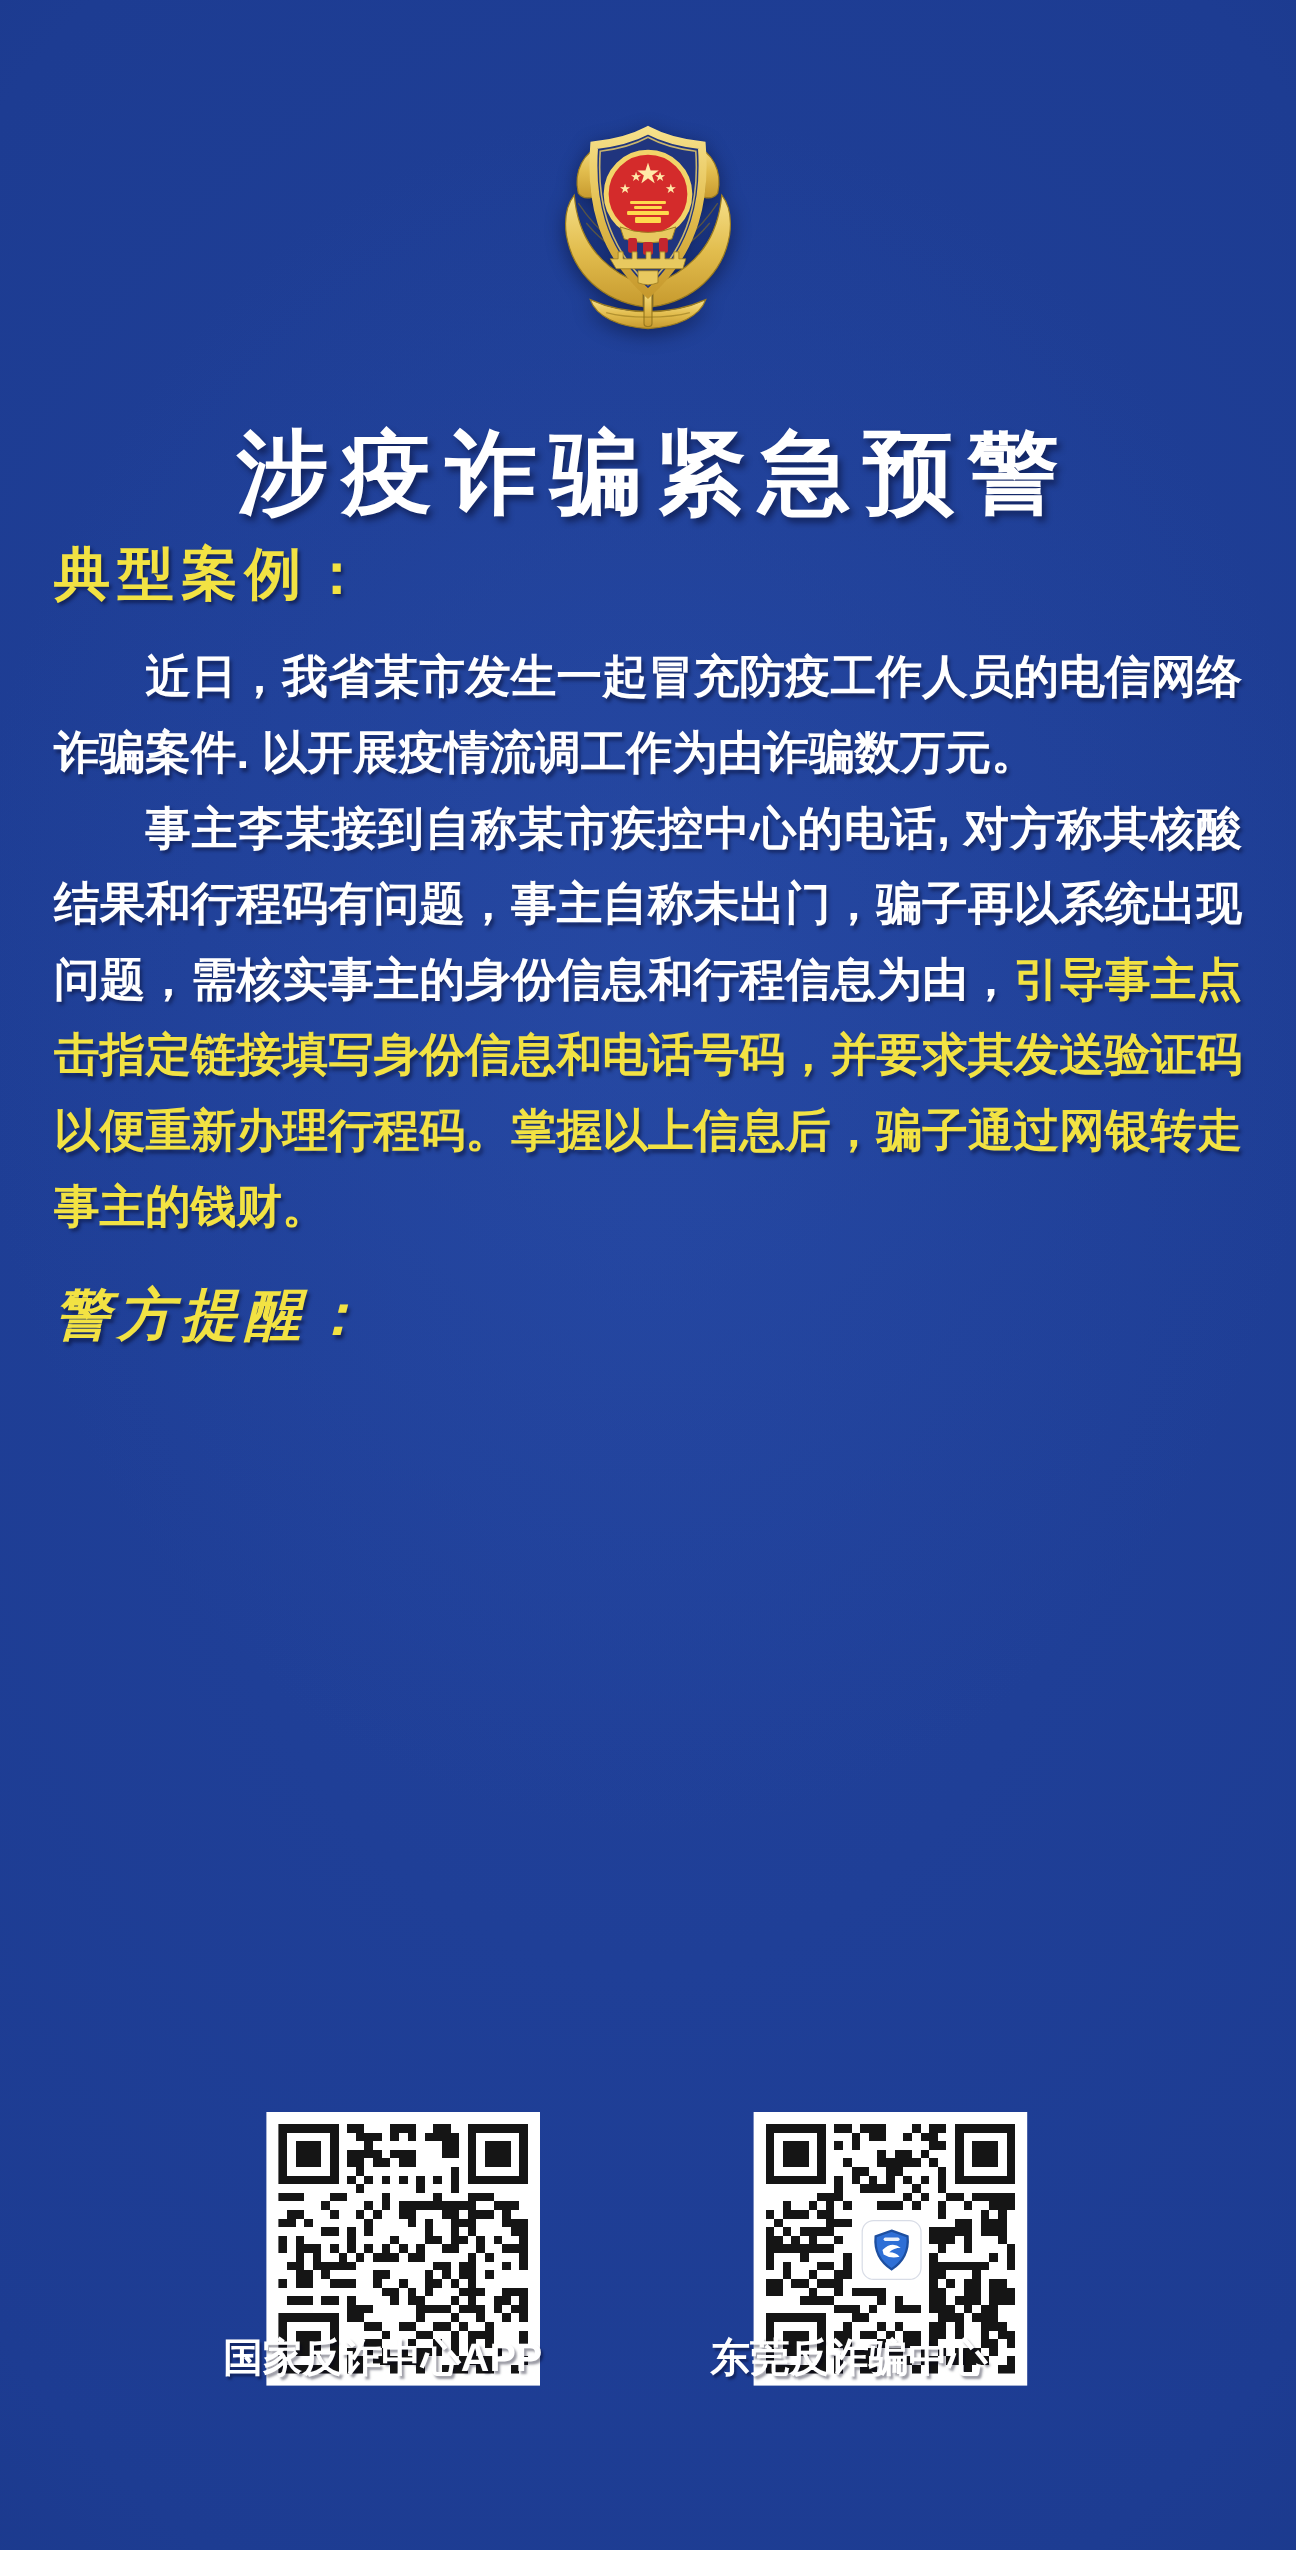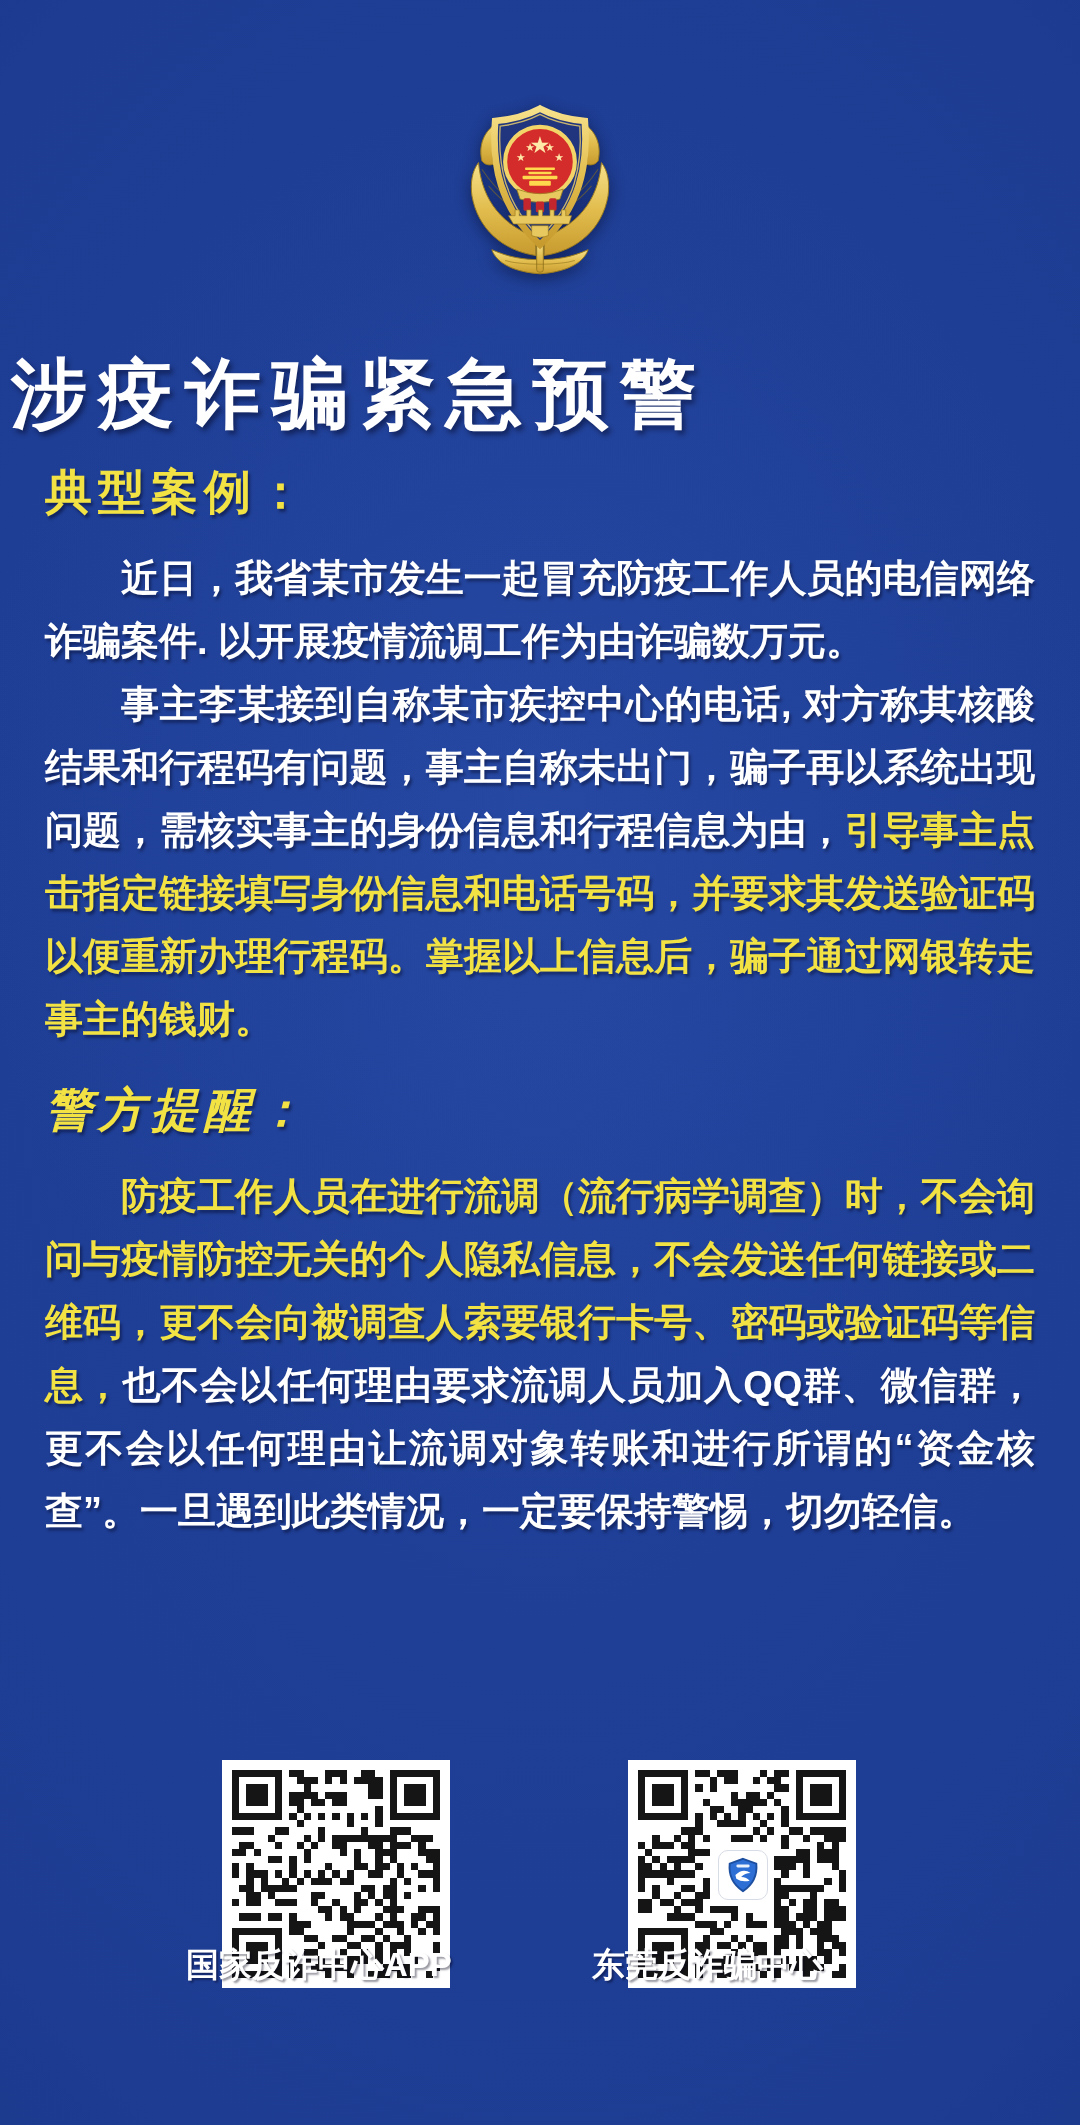--- a/index.html
+++ b/index.html
@@ -8,25 +8,25 @@
     position:relative;width:1080px;height:2125px;overflow:hidden;
     font-family:"Liberation Sans","DejaVu Sans",sans-serif;
     background:
       radial-gradient(85% 55% at 50% 38%, rgba(50,88,180,.30), rgba(0,0,0,0) 62%),
       radial-gradient(145% 112% at 50% 48%, #21429c 0%, #1d3c92 52%, #142e74 100%);
     background-color:#1d3c92;
   }
   .badge-wrap{position:absolute;top:84px;left:50%;transform:translateX(-50%);width:166px;height:192px;}
   .badge-wrap svg{display:block;width:100%;height:100%;filter:drop-shadow(0 4px 8px rgba(0,0,20,.45));}
   .title{
-    position:absolute;top:344px;left:0;width:100%;margin:0;
+    position:absolute;top:344px;left:0;width:100%;margin:0;text-align:center;
     font-size:76px;font-weight:700;letter-spacing:11px;text-indent:11px;color:#ffffff;
     text-shadow:3px 4px 5px rgba(0,0,25,.45);
   }
-  .content{position:absolute;top:463px;left:45px;width:990px;}
+  .content{position:absolute;top:450px;left:45px;width:990px;}
   .sec-heading{
     margin:0 0 26px 0;
     font-family:"Liberation Serif","DejaVu Serif",serif;
     font-size:47px;line-height:58px;font-weight:700;letter-spacing:6px;
     color:#f2e243;text-shadow:2px 3px 3px rgba(0,0,25,.45);
   }
   .reminder-heading{margin-top:30px;font-style:italic;}
   .body-text{
     margin:0;font-size:38px;line-height:63px;font-weight:700;
     color:#ffffff;text-align:justify;text-indent:76px;
@@ -126,21 +126,20 @@
   </div>
 
   <h1 class="title">涉疫诈骗紧急预警</h1>
 
   <div class="content">
     <h2 class="sec-heading">典型案例：</h2>
     <p class="body-text">近日，我省某市发生一起冒充防疫工作人员的电信网络诈骗案件. 以开展疫情流调工作为由诈骗数万元。</p>
     <p class="body-text"><span class="c-white">事主李某接到自称某市疾控中心的电话, 对方称其核酸结果和行程码有问题，事主自称未出门，骗子再以系统出现问题，需核实事主的身份信息和行程信息为由，</span><span class="c-yellow">引导事主点击指定链接填写身份信息和电话号码，并要求其发送验证码以便重新办理行程码。掌握以上信息后，骗子通过网银转走事主的钱财。</span></p>
 
     <h2 class="sec-heading reminder-heading">警方提醒：</h2>
-    <p class="body-text"><span class="c-yellow">防疫工作人员在进行流调（流行病学调查）时，不会询问与疫情防控无关的个人隐私信息，不会发送任何链接或二维码，更不会向被调查人索要银行卡号、密码或验证码等信息，</span><span class="c-white">也不会以任何理由要求流调人员加入QQ群、微信群，更不会以任何理由让流调对象转账和进行所谓的“资金核查”。一旦遇到此类情况，一定要保持警惕，切勿轻信。</span></p>
   </div>
 
 
   <div class="qr-card qr-card-1">
     <svg id="qr1" class="qr-svg" shape-rendering="crispEdges" xmlns="http://www.w3.org/2000/svg" viewBox="0 0 29 29">
         <rect x="0" y="0" width="29" height="29" fill="#ffffff"></rect>
         <path d="M8 0h1v1h-1zM9 0h1v1h-1zM13 0h1v1h-1zM14 0h1v1h-1zM15 0h1v1h-1zM18 0h1v1h-1zM19 0h1v1h-1zM9 1h1v1h-1zM10 1h1v1h-1zM11 1h1v1h-1zM13 1h1v1h-1zM15 1h1v1h-1zM17 1h1v1h-1zM18 1h1v1h-1zM19 1h1v1h-1zM20 1h1v1h-1zM10 2h1v1h-1zM19 2h1v1h-1zM20 2h1v1h-1zM8 3h1v1h-1zM9 3h1v1h-1zM10 3h1v1h-1zM11 3h1v1h-1zM13 3h1v1h-1zM14 3h1v1h-1zM15 3h1v1h-1zM19 3h1v1h-1zM20 3h1v1h-1zM8 4h1v1h-1zM9 4h1v1h-1zM11 4h1v1h-1zM12 4h1v1h-1zM14 4h1v1h-1zM15 4h1v1h-1zM9 5h1v1h-1zM20 5h1v1h-1zM8 6h1v1h-1zM10 6h1v1h-1zM12 6h1v1h-1zM14 6h1v1h-1zM16 6h1v1h-1zM18 6h1v1h-1zM20 6h1v1h-1zM9 7h1v1h-1zM16 7h1v1h-1zM20 7h1v1h-1zM0 8h1v1h-1zM1 8h1v1h-1zM2 8h1v1h-1zM6 8h1v1h-1zM7 8h1v1h-1zM12 8h1v1h-1zM18 8h1v1h-1zM22 8h1v1h-1zM23 8h1v1h-1zM24 8h1v1h-1zM5 9h1v1h-1zM10 9h1v1h-1zM12 9h1v1h-1zM14 9h1v1h-1zM15 9h1v1h-1zM16 9h1v1h-1zM17 9h1v1h-1zM18 9h1v1h-1zM19 9h1v1h-1zM20 9h1v1h-1zM21 9h1v1h-1zM22 9h1v1h-1zM25 9h1v1h-1zM26 9h1v1h-1zM27 9h1v1h-1zM1 10h1v1h-1zM2 10h1v1h-1zM6 10h1v1h-1zM9 10h1v1h-1zM11 10h1v1h-1zM14 10h1v1h-1zM15 10h1v1h-1zM19 10h1v1h-1zM20 10h1v1h-1zM22 10h1v1h-1zM23 10h1v1h-1zM24 10h1v1h-1zM26 10h1v1h-1zM0 11h1v1h-1zM1 11h1v1h-1zM3 11h1v1h-1zM10 11h1v1h-1zM15 11h1v1h-1zM17 11h1v1h-1zM20 11h1v1h-1zM21 11h1v1h-1zM22 11h1v1h-1zM26 11h1v1h-1zM27 11h1v1h-1zM28 11h1v1h-1zM5 12h1v1h-1zM6 12h1v1h-1zM8 12h1v1h-1zM10 12h1v1h-1zM17 12h1v1h-1zM20 12h1v1h-1zM22 12h1v1h-1zM27 12h1v1h-1zM28 12h1v1h-1zM0 13h1v1h-1zM2 13h1v1h-1zM8 13h1v1h-1zM13 13h1v1h-1zM17 13h1v1h-1zM18 13h1v1h-1zM20 13h1v1h-1zM21 13h1v1h-1zM23 13h1v1h-1zM25 13h1v1h-1zM28 13h1v1h-1zM0 14h1v1h-1zM2 14h1v1h-1zM3 14h1v1h-1zM4 14h1v1h-1zM6 14h1v1h-1zM8 14h1v1h-1zM10 14h1v1h-1zM12 14h1v1h-1zM14 14h1v1h-1zM16 14h1v1h-1zM19 14h1v1h-1zM20 14h1v1h-1zM23 14h1v1h-1zM26 14h1v1h-1zM27 14h1v1h-1zM28 14h1v1h-1zM2 15h1v1h-1zM4 15h1v1h-1zM7 15h1v1h-1zM9 15h1v1h-1zM11 15h1v1h-1zM12 15h1v1h-1zM13 15h1v1h-1zM15 15h1v1h-1zM16 15h1v1h-1zM22 15h1v1h-1zM24 15h1v1h-1zM28 15h1v1h-1zM1 16h1v1h-1zM2 16h1v1h-1zM4 16h1v1h-1zM5 16h1v1h-1zM6 16h1v1h-1zM7 16h1v1h-1zM8 16h1v1h-1zM18 16h1v1h-1zM19 16h1v1h-1zM21 16h1v1h-1zM22 16h1v1h-1zM26 16h1v1h-1zM28 16h1v1h-1zM2 17h1v1h-1zM3 17h1v1h-1zM5 17h1v1h-1zM11 17h1v1h-1zM12 17h1v1h-1zM17 17h1v1h-1zM19 17h1v1h-1zM21 17h1v1h-1zM22 17h1v1h-1zM24 17h1v1h-1zM0 18h1v1h-1zM2 18h1v1h-1zM3 18h1v1h-1zM6 18h1v1h-1zM7 18h1v1h-1zM8 18h1v1h-1zM11 18h1v1h-1zM14 18h1v1h-1zM17 18h1v1h-1zM18 18h1v1h-1zM20 18h1v1h-1zM22 18h1v1h-1zM12 19h1v1h-1zM13 19h1v1h-1zM15 19h1v1h-1zM17 19h1v1h-1zM21 19h1v1h-1zM22 19h1v1h-1zM23 19h1v1h-1zM26 19h1v1h-1zM27 19h1v1h-1zM28 19h1v1h-1zM1 20h1v1h-1zM2 20h1v1h-1zM3 20h1v1h-1zM5 20h1v1h-1zM6 20h1v1h-1zM8 20h1v1h-1zM13 20h1v1h-1zM15 20h1v1h-1zM16 20h1v1h-1zM21 20h1v1h-1zM23 20h1v1h-1zM24 20h1v1h-1zM25 20h1v1h-1zM26 20h1v1h-1zM28 20h1v1h-1zM8 21h1v1h-1zM9 21h1v1h-1zM10 21h1v1h-1zM16 21h1v1h-1zM17 21h1v1h-1zM18 21h1v1h-1zM19 21h1v1h-1zM20 21h1v1h-1zM21 21h1v1h-1zM22 21h1v1h-1zM23 21h1v1h-1zM24 21h1v1h-1zM25 21h1v1h-1zM27 21h1v1h-1zM28 21h1v1h-1zM8 22h1v1h-1zM9 22h1v1h-1zM16 22h1v1h-1zM23 22h1v1h-1zM24 22h1v1h-1zM26 22h1v1h-1zM28 22h1v1h-1zM10 23h1v1h-1zM11 23h1v1h-1zM14 23h1v1h-1zM15 23h1v1h-1zM18 23h1v1h-1zM19 23h1v1h-1zM20 23h1v1h-1zM21 23h1v1h-1zM12 24h1v1h-1zM16 24h1v1h-1zM17 24h1v1h-1zM21 24h1v1h-1zM28 24h1v1h-1zM10 25h1v1h-1zM11 25h1v1h-1zM15 25h1v1h-1zM18 25h1v1h-1zM20 25h1v1h-1zM22 25h1v1h-1zM24 25h1v1h-1zM28 25h1v1h-1zM8 26h1v1h-1zM10 26h1v1h-1zM12 26h1v1h-1zM14 26h1v1h-1zM16 26h1v1h-1zM17 26h1v1h-1zM18 26h1v1h-1zM20 26h1v1h-1zM22 26h1v1h-1zM25 26h1v1h-1zM8 27h1v1h-1zM9 27h1v1h-1zM11 27h1v1h-1zM12 27h1v1h-1zM13 27h1v1h-1zM14 27h1v1h-1zM15 27h1v1h-1zM16 27h1v1h-1zM21 27h1v1h-1zM22 27h1v1h-1zM23 27h1v1h-1zM24 27h1v1h-1zM28 27h1v1h-1zM8 28h1v1h-1zM9 28h1v1h-1zM13 28h1v1h-1zM16 28h1v1h-1zM19 28h1v1h-1zM20 28h1v1h-1zM21 28h1v1h-1zM23 28h1v1h-1zM24 28h1v1h-1zM27 28h1v1h-1zM0 0h7v7h-7z M1 1h5v5h-5z M2 2h3v3h-3zM22 0h7v7h-7z M23 1h5v5h-5z M24 2h3v3h-3zM0 22h7v7h-7z M1 23h5v5h-5z M2 24h3v3h-3zM20 20h5v5h-5z M21 21h3v3h-3z" fill="#151515" fill-rule="evenodd"></path>
       </svg>
   </div>
 

